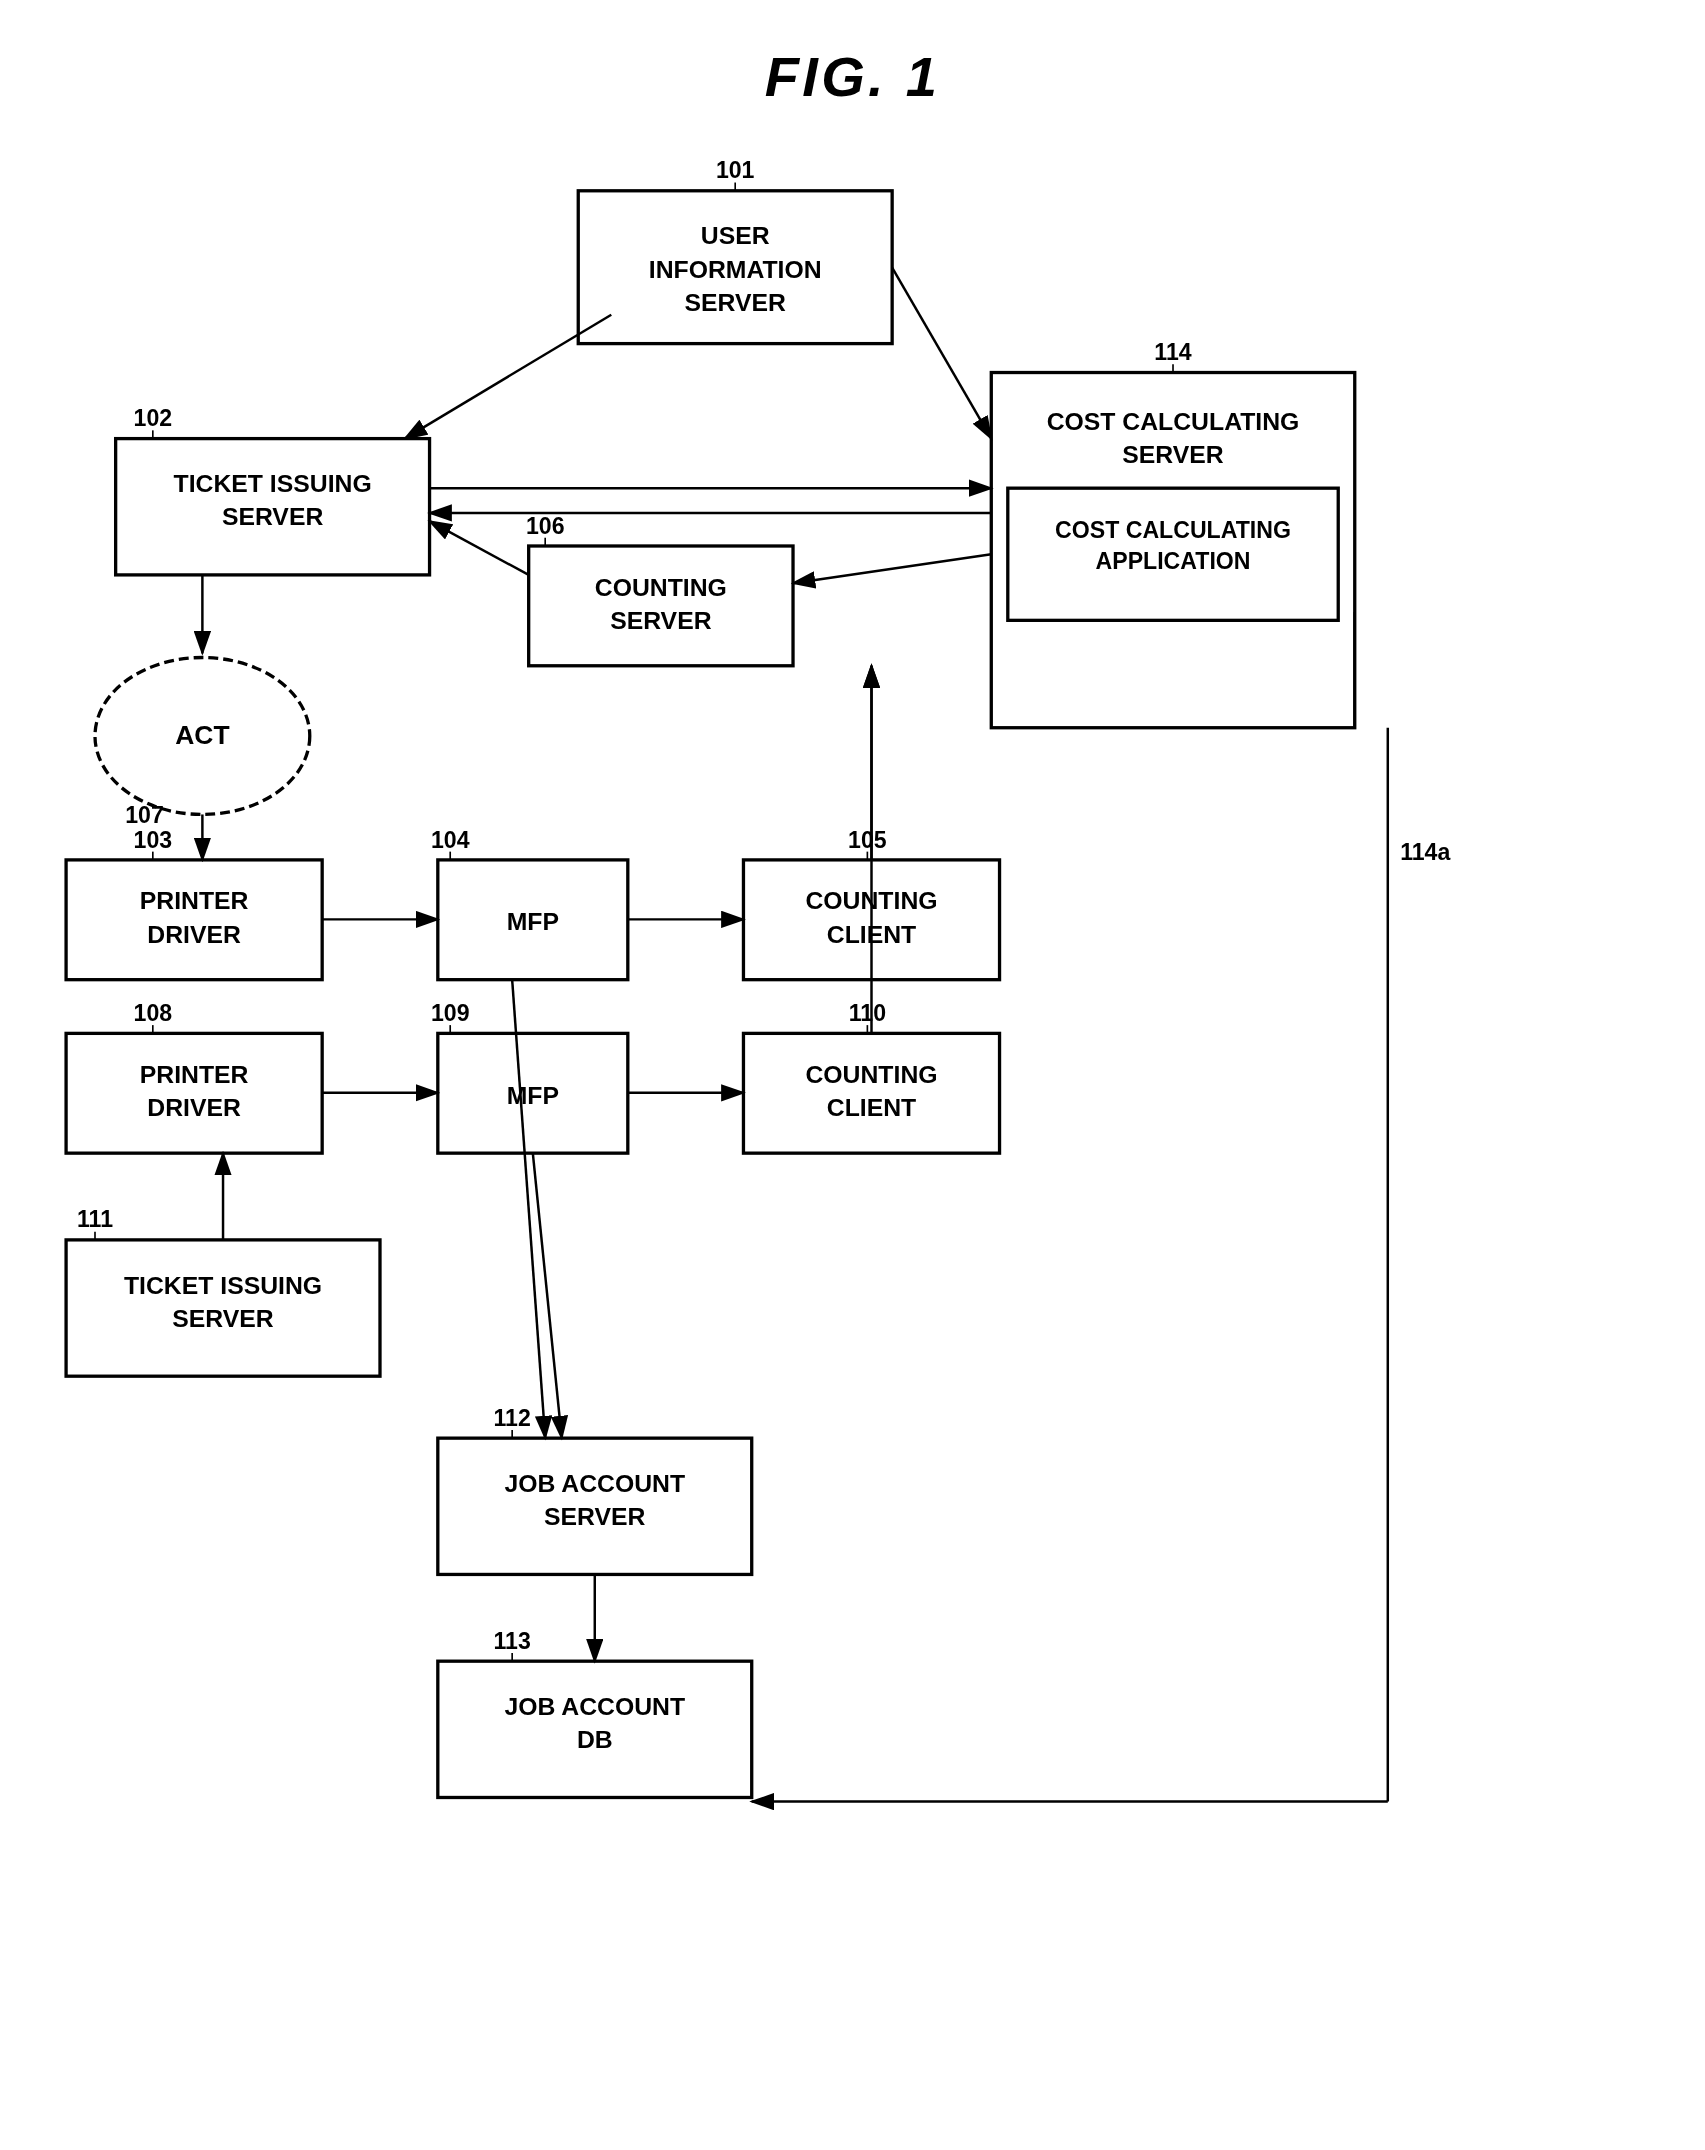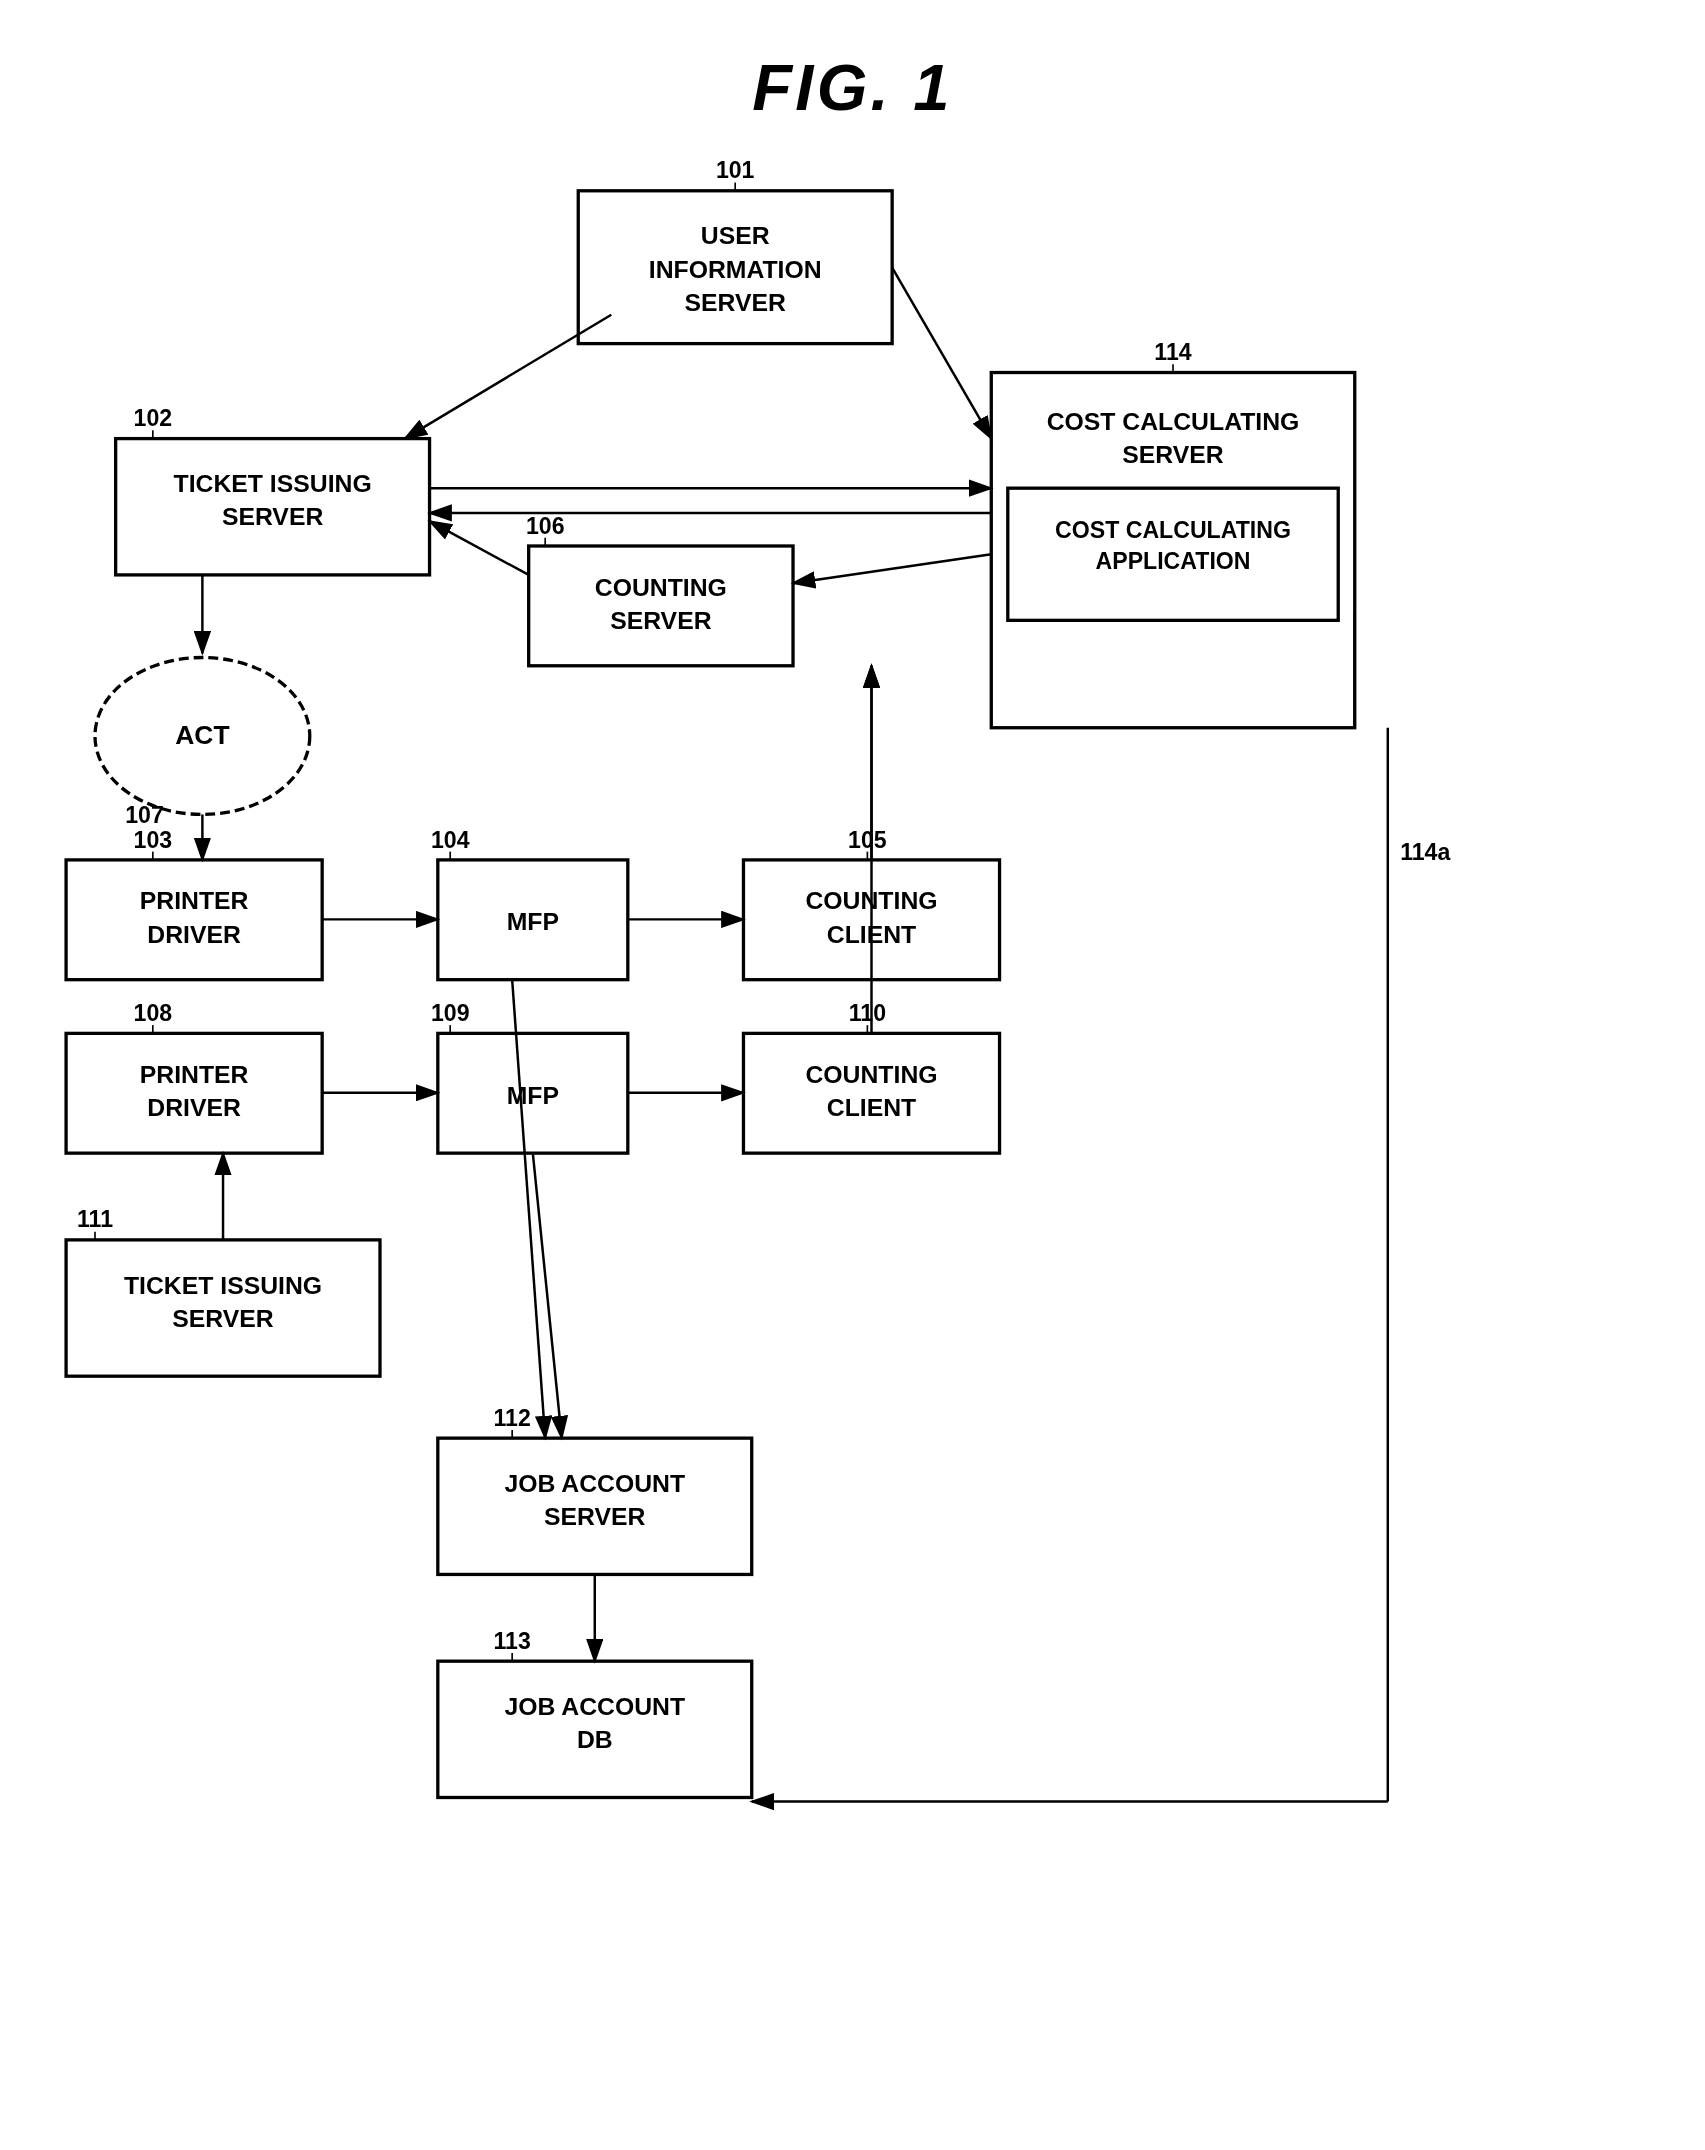--- a/index.html
+++ b/index.html
@@ -7,24 +7,24 @@
       background: #fff;
       font-family: Arial, Helvetica, sans-serif;
       width: 1705px;
       height: 2151px;
       position: relative;
       overflow: hidden;
     }
 
     .page-title {
       position: absolute;
-      top: 50px;
+      top: 44px;
       left: 50%;
       transform: translateX(-50%);
-      font-size: 65px;
+      font-size: 56px;
       font-weight: 900;
       letter-spacing: 3.3px;
       font-style: italic;
     }
   </style>
 </head>
 <body>
 
 <div class="page-title">FIG. 1</div>
 

